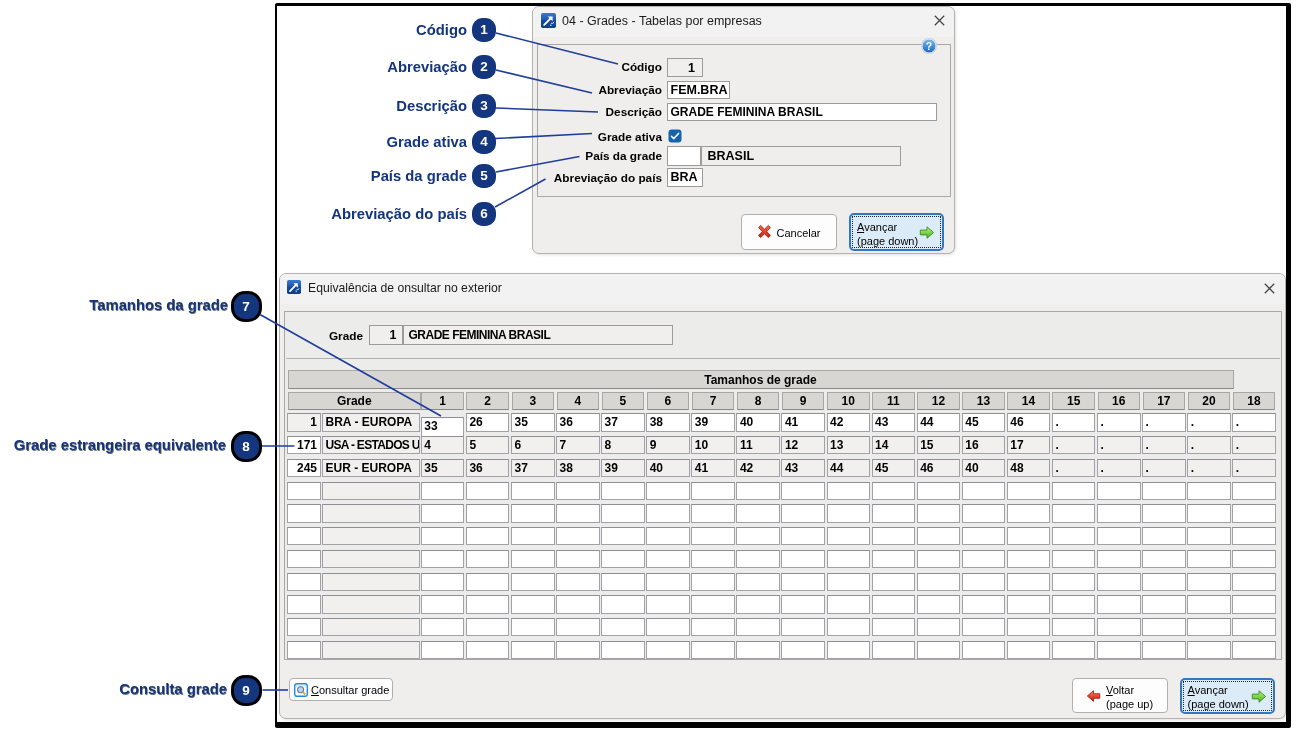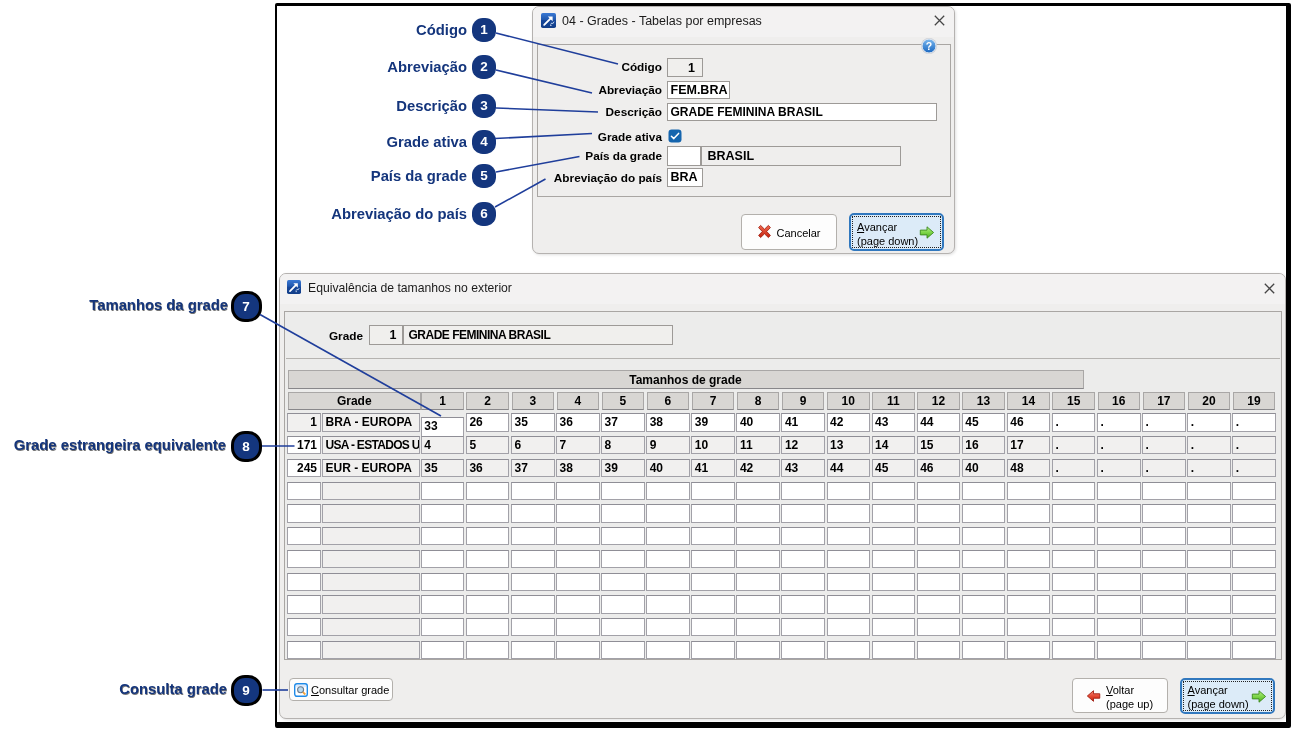--- a/index.html
+++ b/index.html
@@ -92,50 +92,50 @@
 <div class="a" style="left:279px;top:273px;width:1007px;height:445.5px;background:#efeeed;border:1px solid #b5b2b0;border-radius:7px;box-shadow:1px 1px 3px rgba(0,0,0,0.12);box-sizing:border-box;overflow:hidden;">
 <div class="a" style="left:0;top:0;width:100%;height:30px;background:#f3f2f2;"></div>
   </div>
 <svg class="a" style="left:287px;top:280px;" width="14" height="14" viewBox="0 0 15 15">
 <rect x="0" y="0" width="15" height="15" rx="1.8" fill="url(#wg)"></rect>
 <path d="M3.2 11.8 L9.2 5.8" stroke="#fff" stroke-width="1.9" stroke-linecap="round"></path>
 <path d="M6.8 3.4 L11.6 3.4 L11.6 8.2 Z" fill="#fff"></path>
 <path d="M9.6 11.5 l1.2 -1.6 l1 0.8 l1.3 -2" stroke="#cfe0f4" stroke-width="0.9" fill="none"></path>
 <rect x="9.3" y="11.9" width="1.1" height="1.1" fill="#e6eefc"></rect>
 </svg>
-<div class="a" style="left:308px;top:281px;font-size:12.2px;color:#1b1b1b;">Equivalência de tamanhos no exterior</div>
+<div class="a" style="left:308px;top:281px;font-size:12.2px;color:#1b1b1b;">Equivalência de onsultar no exterior</div>
 <svg class="a" style="left:1263.5px;top:282.5px;" width="11" height="11" viewBox="0 0 11 11">
     <path d="M0.8 0.8 L10.2 10.2 M10.2 0.8 L0.8 10.2" stroke="#454545" stroke-width="1.25"></path>
   </svg>
 <div class="a" style="left:284px;top:310.5px;width:997.5px;height:349.5px;border:1px solid #a9a6a3;background:#ececeb;box-sizing:border-box;"></div>
 <div class="a lbl" style="left:260px;top:328.5px;width:103px;line-height:14px;">Grade</div>
 <div class="inp" style="left:369px;top:324.5px;width:33.5px;height:20px;background:#f0efed;text-align:right;padding-right:5px;line-height:18.5px;">1</div>
 <div class="inp" style="left:402.5px;top:324.5px;width:270.5px;height:20px;background:#f0efed;padding-left:5px;line-height:18.5px;font-size:12px;letter-spacing:-0.5px;">GRADE FEMININA BRASIL</div>
 <div class="a" style="left:286px;top:357.5px;width:994px;height:1px;background:#b5b3b0;"></div>
-<div class="a hcell" style="left:287.5px;top:369.5px;width:796px;height:19.5px;line-height:18px;">Tamanhos de grade</div>
+<div class="a hcell" style="left:287.5px;top:369.5px;width:946px;height:19.5px;line-height:18px;">Tamanhos de grade</div>
 <div class="a hcell" style="left:287.5px;top:391.5px;width:133.5px;height:18.5px;line-height:17px;">Grade</div>
 <div class="a hcell" style="left:421.3px;top:391.5px;width:42.5px;height:18.5px;line-height:17px;">1</div>
 <div class="a hcell" style="left:466.4px;top:391.5px;width:42.5px;height:18.5px;line-height:17px;">2</div>
 <div class="a hcell" style="left:511.5px;top:391.5px;width:42.5px;height:18.5px;line-height:17px;">3</div>
 <div class="a hcell" style="left:556.5px;top:391.5px;width:42.5px;height:18.5px;line-height:17px;">4</div>
 <div class="a hcell" style="left:601.6px;top:391.5px;width:42.5px;height:18.5px;line-height:17px;">5</div>
 <div class="a hcell" style="left:646.7px;top:391.5px;width:42.5px;height:18.5px;line-height:17px;">6</div>
 <div class="a hcell" style="left:691.8px;top:391.5px;width:42.5px;height:18.5px;line-height:17px;">7</div>
 <div class="a hcell" style="left:736.9px;top:391.5px;width:42.5px;height:18.5px;line-height:17px;">8</div>
 <div class="a hcell" style="left:781.9px;top:391.5px;width:42.5px;height:18.5px;line-height:17px;">9</div>
 <div class="a hcell" style="left:827.0px;top:391.5px;width:42.5px;height:18.5px;line-height:17px;">10</div>
 <div class="a hcell" style="left:872.1px;top:391.5px;width:42.5px;height:18.5px;line-height:17px;">11</div>
 <div class="a hcell" style="left:917.2px;top:391.5px;width:42.5px;height:18.5px;line-height:17px;">12</div>
 <div class="a hcell" style="left:962.3px;top:391.5px;width:42.5px;height:18.5px;line-height:17px;">13</div>
 <div class="a hcell" style="left:1007.3px;top:391.5px;width:42.5px;height:18.5px;line-height:17px;">14</div>
 <div class="a hcell" style="left:1052.4px;top:391.5px;width:42.5px;height:18.5px;line-height:17px;">15</div>
 <div class="a hcell" style="left:1097.5px;top:391.5px;width:42.5px;height:18.5px;line-height:17px;">16</div>
 <div class="a hcell" style="left:1142.6px;top:391.5px;width:42.5px;height:18.5px;line-height:17px;">17</div>
 <div class="a hcell" style="left:1187.7px;top:391.5px;width:42.5px;height:18.5px;line-height:17px;">20</div>
-<div class="a hcell" style="left:1232.7px;top:391.5px;width:42.5px;height:18.5px;line-height:17px;">19</div>
+<div class="a hcell" style="left:1232.7px;top:391.5px;width:42.5px;height:18.5px;line-height:17px;">18</div>
 <div class="cell" style="left:286.5px;top:413.3px;width:34.5px;height:18.4px;background:#f1f0ef;text-align:right;padding-right:3px;line-height:16.5px;">1</div>
 <div class="cell" style="left:321.5px;top:413.3px;width:98.5px;height:18.4px;background:#f1f0ef;padding-left:3px;line-height:16.5px;">BRA - EUROPA</div>
 <div class="cell" style="left:420.8px;top:417px;width:43.5px;height:28px;background:#fff;padding-left:2.5px;line-height:16.5px;">33</div>
 <div class="cell" style="left:465.9px;top:413.3px;width:43.5px;height:18.4px;background:#fff;padding-left:2.5px;line-height:16.5px;">26</div>
 <div class="cell" style="left:511.0px;top:413.3px;width:43.5px;height:18.4px;background:#fff;padding-left:2.5px;line-height:16.5px;">35</div>
 <div class="cell" style="left:556.0px;top:413.3px;width:43.5px;height:18.4px;background:#fff;padding-left:2.5px;line-height:16.5px;">36</div>
 <div class="cell" style="left:601.1px;top:413.3px;width:43.5px;height:18.4px;background:#fff;padding-left:2.5px;line-height:16.5px;">37</div>
 <div class="cell" style="left:646.2px;top:413.3px;width:43.5px;height:18.4px;background:#fff;padding-left:2.5px;line-height:16.5px;">38</div>
 <div class="cell" style="left:691.3px;top:413.3px;width:43.5px;height:18.4px;background:#fff;padding-left:2.5px;line-height:16.5px;">39</div>
 <div class="cell" style="left:736.4px;top:413.3px;width:43.5px;height:18.4px;background:#fff;padding-left:2.5px;line-height:16.5px;">40</div>

